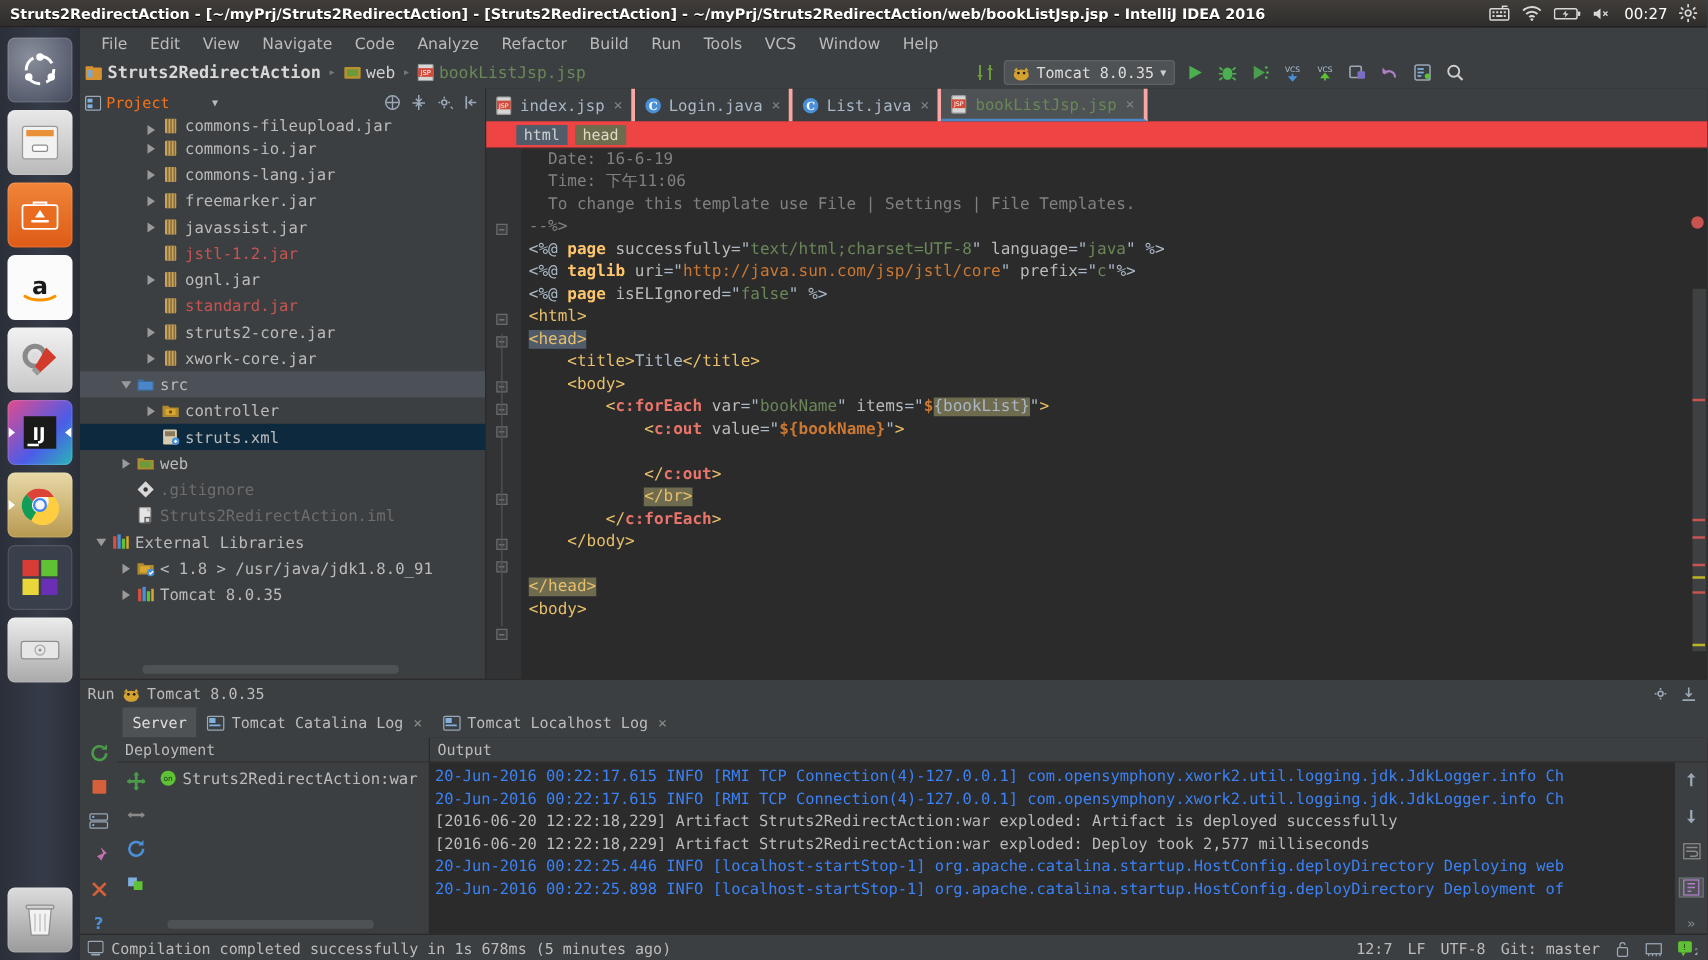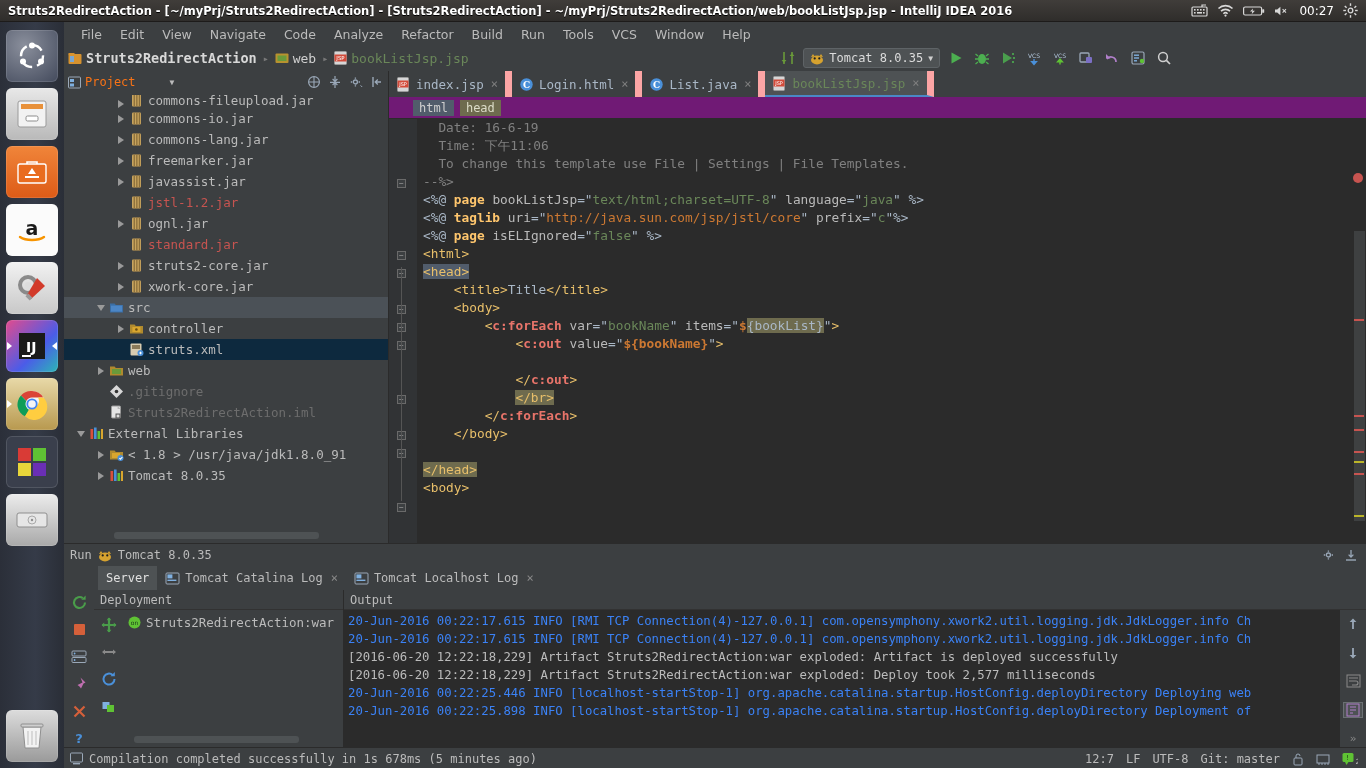--- a/index.html
+++ b/index.html
@@ -81,24 +81,24 @@
   .ti{width:17px;flex:0 0 17px;display:flex;align-items:center;justify-content:center;}
   .tlabel{padding-left:3px;}
   .c-redf{color:#c75450;}
   .c-gray{color:#6d6d6d;}
   .c-white{color:#bbbbbb;}
 
   
   .editor{flex:1;height:472px;background:#2b2b2b;position:relative;}
   .tabs{height:26px;background:#3c3f41;display:flex;align-items:flex-end;}
   .tab{height:26px;display:flex;align-items:center;gap:5px;padding:0 7px 0 7px;font-size:12.5px;
-       font-family:"DejaVu Sans Mono",monospace;color:#a9b7c6;border-right:7px solid #fca5a5;}
+       font-family:"DejaVu Sans Mono",monospace;color:#a9b7c6;border-right:3px solid #fca5a5;}
   .tab.active{background:#4e5254;color:#6a8759;border-bottom:2px solid #4a88c7;}
   .tab .x{color:#808080;font-size:12px;margin-left:2px;}
-  .bcrumbs{height:22px;background:#701a75;display:flex;align-items:center;gap:6px;padding-left:24px;border-bottom:1px solid #2b2b2b;}
+  .bcrumbs{height:22px;background:#ef4444;display:flex;align-items:center;gap:6px;padding-left:24px;border-bottom:1px solid #2b2b2b;}
   .bchip{padding:1px 6px;font-size:12px;font-family:"DejaVu Sans Mono",monospace;color:#d0d0d0;}
   .bchip.a{background:#515c6b;}
   .bchip.b{background:#6e6b4e;color:#dcdcc8;}
   .code-area{position:absolute;left:0;top:48px;right:0;bottom:0;background:#2b2b2b;display:flex;}
   .gutter{width:28px;background:#313335;position:relative;flex:0 0 28px;}
   .gmark{position:absolute;left:8px;width:9px;height:9px;border:1px solid #6a6a6a;background:#3c3f41;
          display:flex;align-items:center;justify-content:center;color:#9a9a9a;font-size:8px;line-height:9px;}
   .code{flex:1;position:relative;padding-left:6px;overflow:hidden;}
   .ln{height:18px;line-height:18px;font-family:"DejaVu Sans Mono",monospace;font-size:12.8px;white-space:pre;color:#a9b7c6;}
   .k-com{color:#808080;}
@@ -763,21 +763,21 @@
               <span>index.jsp</span>
               <span class="x">×</span>
             </div>
             <div class="tab">
               <span style="display: flex;">
                 <svg width="15" height="15" viewBox="0 0 15 15">
                   <circle cx="7.5" cy="7.5" r="6.2" fill="#4a90d9"></circle>
                   <text x="7.5" y="11" font-family="DejaVu Serif, serif" font-size="9" font-weight="bold" fill="#fff" text-anchor="middle">C</text>
                 </svg>
               </span>
-              <span>Login.html</span>
+              <span>Login.java</span>
               <span class="x">×</span>
             </div>
             <div class="tab">
               <span style="display: flex;">
                 <svg width="15" height="15" viewBox="0 0 15 15">
                   <circle cx="7.5" cy="7.5" r="6.2" fill="#4a90d9"></circle>
                   <text x="7.5" y="11" font-family="DejaVu Serif, serif" font-size="9" font-weight="bold" fill="#fff" text-anchor="middle">C</text>
                 </svg>
               </span>
               <span>List.java</span>
@@ -811,21 +811,21 @@
             <div class="gmark" style="top:312px;">−</div>
             <div class="gmark" style="top:330px;">−</div>
             <div class="gmark" style="top:384px;">−</div>
             <div style="position:absolute;left:12px;top:148px;width:1px;height:234px;background:#555;"></div>
           </div>
           <div class="code" id="code-lines">
               <div class="ln"><span class="k-com">  Date: 16-6-19</span></div>
               <div class="ln"><span class="k-com">  Time: 下午11:06</span></div>
               <div class="ln"><span class="k-com">  To change this template use File | Settings | File Templates.</span></div>
               <div class="ln"><span class="k-com">--%&gt;</span></div>
-              <div class="ln"><span class="k-plain">&lt;%@</span> <span class="k-kw">page</span> <span class="k-attr">bookListJsp</span>="<span class="k-str">text/html;charset=UTF-8</span>" <span class="k-attr">language</span>="<span class="k-str">java</span>" <span class="k-plain">%&gt;</span></div>
+              <div class="ln"><span class="k-plain">&lt;%@</span> <span class="k-kw">page</span> <span class="k-attr">successfully</span>="<span class="k-str">text/html;charset=UTF-8</span>" <span class="k-attr">language</span>="<span class="k-str">java</span>" <span class="k-plain">%&gt;</span></div>
               <div class="ln"><span class="k-plain">&lt;%@</span> <span class="k-kw">taglib</span> <span class="k-attr">uri</span>="<span class="k-url">http://java.sun.com/jsp/jstl/core</span>" <span class="k-attr">prefix</span>="<span class="k-str">c</span>"<span class="k-plain">%&gt;</span></div>
               <div class="ln"><span class="k-plain">&lt;%@</span> <span class="k-kw">page</span> <span class="k-attr">isELIgnored</span>="<span class="k-str">false</span>" <span class="k-plain">%&gt;</span></div>
               <div class="ln"><span class="k-tag">&lt;html&gt;</span></div>
               <div class="ln"><span class="hl2 k-tag">&lt;head&gt;</span></div>
               <div class="ln">    <span class="k-tag">&lt;title&gt;</span><span class="k-plain">Title</span><span class="k-tag">&lt;/title&gt;</span></div>
               <div class="ln">    <span class="k-tag">&lt;body&gt;</span></div>
               <div class="ln">        <span class="k-tag">&lt;</span><span class="k-jstl">c:forEach</span> <span class="k-attr">var</span><span class="k-plain">=</span>"<span class="k-str">bookName</span>" <span class="k-attr">items</span><span class="k-plain">=</span>"<span class="k-el">$</span><span class="hl">{bookList}</span>"<span class="k-tag">&gt;</span></div>
               <div class="ln">            <span class="k-tag">&lt;</span><span class="k-jstl">c:out</span> <span class="k-attr">value</span><span class="k-plain">=</span>"<span class="k-el">${bookName}</span>"<span class="k-tag">&gt;</span></div>
               <div class="ln">&nbsp;</div>
               <div class="ln">            <span class="k-tag">&lt;/</span><span class="k-jstl">c:out</span><span class="k-tag">&gt;</span></div>

